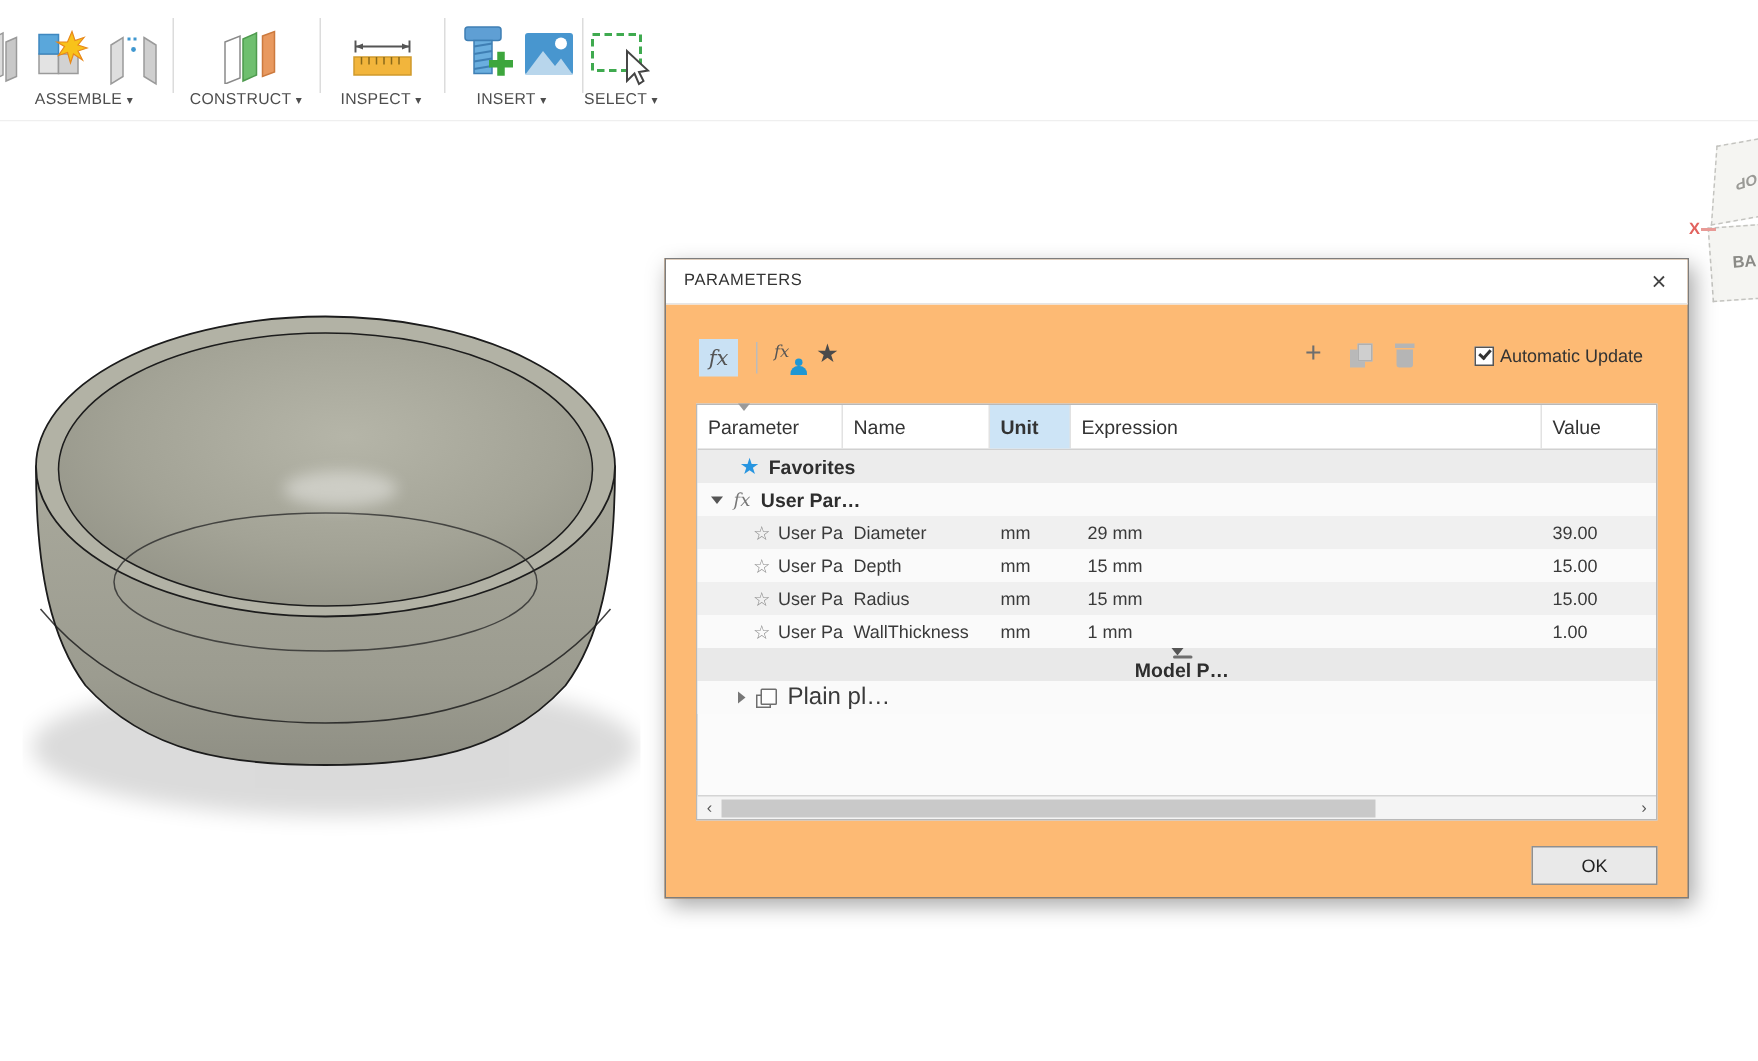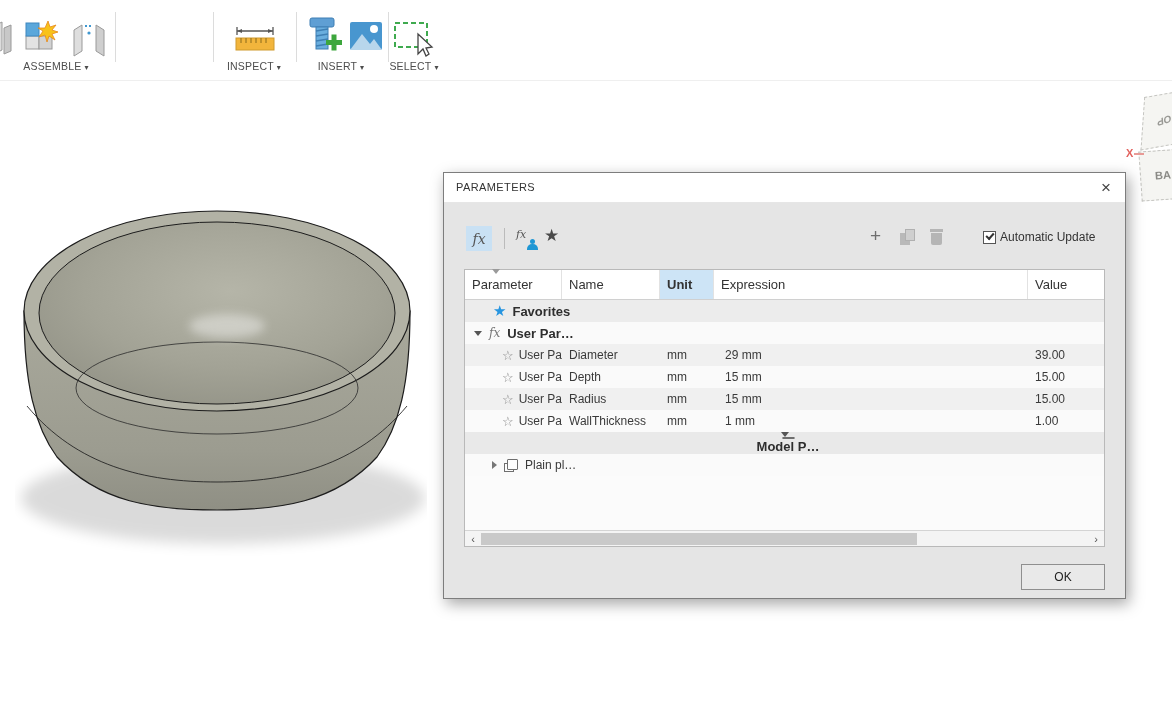--- a/index.html
+++ b/index.html
@@ -22,21 +22,21 @@
   
   .viewcube { position:absolute; left:1138px; top:92px; width:48px; height:108px; }
   .vc-face { position:absolute; background:#f5f5f2; border:1px dashed #c4c4c0; color:#9a9a96; font-size:10px; font-weight:bold; display:flex; align-items:center; justify-content:center; }
   .vc-top { left:4px; top:2px; width:44px; height:52px; transform:rotate(-10deg) skewX(-14deg); }
   .vc-front { left:2px; top:58px; width:46px; height:50px; transform:rotate(-4deg); color:#8a8a86; font-size:11px; }
   .vc-top span { display:inline-block; transform:rotate(172deg); }
   .axis-x { position:absolute; left:1126px; top:147px; color:#e2625e; font-size:11px; font-weight:bold; }
   .axis-x .axline { display:inline-block; width:10px; height:2px; background:#e89a96; vertical-align:middle; margin-left:1px; }
   
   .dialog { position:absolute; left:443px; top:172px; width:683px; height:427px;
-    background:#e5e5e5; border:1px solid #7d7d7d; box-shadow:3px 5px 14px rgba(0,0,0,.35); }
+    background:#fdba74; border:1px solid #7d7d7d; box-shadow:3px 5px 14px rgba(0,0,0,.35); }
   .dlg-title { position:absolute; left:0; top:0; width:100%; height:30px; background:#ffffff; border-bottom:1px solid #e6e6e6; }
   .dlg-title .ttl { position:absolute; left:12px; top:8px; font-size:11px; color:#333; letter-spacing:.4px; }
   .dlg-close { position:absolute; right:8px; top:4px; width:22px; height:22px; font-size:17px; color:#444;
     display:flex; align-items:center; justify-content:center; cursor:pointer; font-weight:400; }
   
   .fx-btn { position:absolute; left:22px; top:53px; width:26px; height:25px; background:#c9e1f4;
     display:flex; align-items:center; justify-content:center; }
   .fx-glyph { font-family:"DejaVu Serif", serif; font-style:italic; font-size:14px; color:#555; }
   .dlg-vsep { position:absolute; left:60px; top:55px; width:1px; height:21px; background:#bbb; }
   .fx-user { position:absolute; left:70px; top:55px; width:26px; height:22px; }
@@ -119,20 +119,28 @@
           <polygon points="82,10 90,5 90,31 82,36" fill="#dedede" stroke="#9a9a9a"></polygon>
           <polygon points="104,5 112,10 112,36 104,31" fill="#cfcfcf" stroke="#9a9a9a"></polygon>
           <line x1="93" y1="6" x2="101" y2="6" stroke="#3f97d0" stroke-width="2" stroke-dasharray="2,2"></line>
           <circle cx="97" cy="13" r="1.6" fill="#3f97d0"></circle>
         </g>
       </svg>
       <div class="tb-label"><span>ASSEMBLE</span> <span class="caret">▾</span></div>
     </div>
     <div class="tb-sep" style="left:115px;"></div>
 
+    <div class="tb-group" style="left:116px;width:96px;">
+      <svg class="tb-ico" style="left:32px;top:20px;" width="40" height="36" viewBox="0 0 40 36">
+        <polygon points="2,8 12,4 12,32 2,36" fill="#ffffff" stroke="#8a8a8a"></polygon>
+        <polygon points="14,6 23,2 23,30 14,34" fill="#6fbf6f" stroke="#4e9a4e"></polygon>
+        <polygon points="27,4 35,1 35,28 27,31" fill="#e8995f" stroke="#cc7a3e"></polygon>
+      </svg>
+      <div class="tb-label"><span>CONSTRUCT</span> <span class="caret">▾</span></div>
+    </div>
     <div class="tb-sep" style="left:213px;"></div>
 
     <div class="tb-group" style="left:214px;width:80px;">
       <svg class="tb-ico" style="left:20px;top:26px;" width="42" height="28" viewBox="0 0 42 28">
         <line x1="3" y1="5" x2="39" y2="5" stroke="#555" stroke-width="1.3"></line>
         <line x1="3" y1="1" x2="3" y2="9" stroke="#555" stroke-width="1.3"></line>
         <line x1="39" y1="1" x2="39" y2="9" stroke="#555" stroke-width="1.3"></line>
         <polygon points="3,5 8,3 8,7" fill="#555"></polygon>
           <polygon points="39,5 34,3 34,7" fill="#555"></polygon>
         <rect x="2" y="12" width="38" height="12" fill="#f2b53c" stroke="#cf9a2c"></rect>
@@ -331,21 +339,21 @@
         <span style="width:9px;"></span>
         <span class="chev-down"></span>
         <span class="cube-ico" style="margin-left:8px;"></span>
         <span class="grp-lbl" style="margin-left:7px;">Model P…</span>
       </div>
 
       <div class="trow bg-b" style="top:184px;">
         <span style="width:27px;"></span>
         <span class="chev-right"></span>
         <span class="body-ico" style="margin-left:7px;"></span>
-        <span style="margin-left:7px;font-size:12px;">Plain pl…</span>
+        <span style="margin-left:7px;font-size:16px;">Plain pl…</span>
       </div>
 
       <div class="hscroll">
         <span class="hs-arrow hs-left">‹</span>
         <span class="hs-arrow hs-right">›</span>
         <span class="hs-thumb"></span>
       </div>
     </div>
 
     <div class="ok-btn">OK</div>

